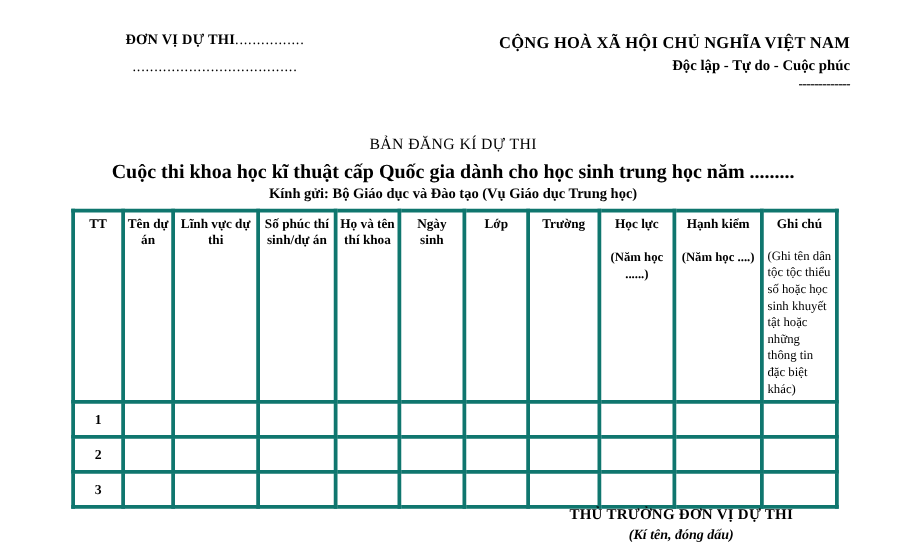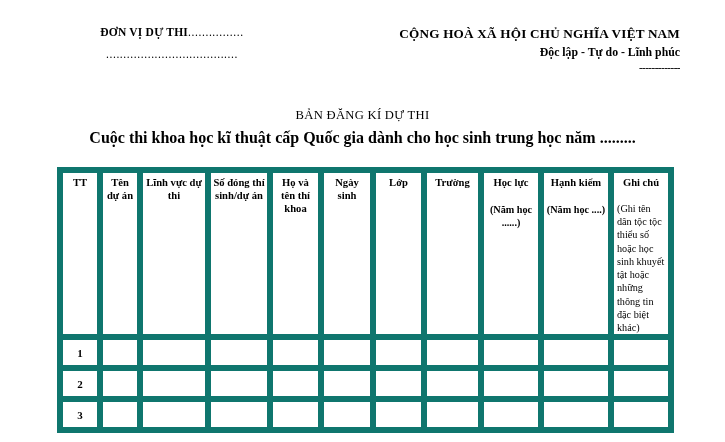--- a/index.html
+++ b/index.html
@@ -120,21 +120,21 @@
   
   .tbl {
     position: absolute;
     left: 57px;
     top: 167px;
     width: 611px;
     border-collapse: collapse;
     table-layout: fixed;
   }
   .tbl th, .tbl td {
-    border: 6px solid #0f766e;
+    border: 3px solid #0f766e;
     padding: 0;
     vertical-align: top;
   }
   .tbl th {
     font-weight: bold;
     font-size: 10.6px;
     text-align: center;
     padding: 4px 2px 0 2px;
     line-height: 1.22;
     height: 146px;
@@ -195,50 +195,51 @@
 
   <div class="top-band">
 
     <div class="unit-block">
       <div class="unit-line1"><span>ĐƠN VỊ DỰ THI</span><span class="dots-inline">................</span></div>
       <div class="unit-line2">......................................</div>
     </div>
 
     <div class="nation-block">
       <div class="nation-title">CỘNG HOÀ XÃ HỘI CHỦ NGHĨA VIỆT NAM</div>
-      <div class="nation-motto">Độc lập - Tự do - Lĩnh phúc</div>
+      <div class="nation-motto">Độc lập - Tự do - Cuộc phúc</div>
       <div class="nation-rule">-------------</div>
     </div>
 
   </div>
 
 
   <div class="doc-title">BẢN ĐĂNG KÍ DỰ THI</div>
   <div class="doc-subtitle">Cuộc thi khoa học kĩ thuật cấp Quốc gia dành cho học sinh trung học năm .........</div>
+  <div class="doc-recipient">Kính gửi: Bộ Giáo dục và Đào tạo (Vụ Giáo dục Trung học)</div>
 
   <table class="tbl">
     <colgroup>
       <col style="width:40px">
       <col style="width:40px">
       <col style="width:68px">
       <col style="width:62px">
       <col style="width:51px">
       <col style="width:52px">
       <col style="width:51px">
       <col style="width:57px">
       <col style="width:60px">
       <col style="width:70px">
       <col style="width:60px">
     </colgroup>
     <thead>
       <tr>
         <th><span>TT</span></th>
         <th><span>Tên dự án</span></th>
         <th><span>Lĩnh vực dự thi</span></th>
-        <th><span>Số đóng thí sinh/dự án</span></th>
+        <th><span>Số phúc thí sinh/dự án</span></th>
         <th><span>Họ và tên thí khoa</span></th>
         <th><span>Ngày sinh</span></th>
         <th><span>Lớp</span></th>
         <th><span>Trường</span></th>
         <th>
           <span>Học lực</span>
           <span class="th-note">(Năm học ......)</span>
         </th>
         <th>
           <span>Hạnh kiểm</span>
@@ -286,14 +287,18 @@
         <td></td>
         <td></td>
         <td></td>
         <td></td>
         <td></td>
         <td></td>
       </tr>
     </tbody>
   </table>
 
+  <div class="sign-block">
+    <div class="sign-title">THỦ TRƯỞNG ĐƠN VỊ DỰ THI</div>
+    <div class="sign-note">(Kí tên, đóng dấu)</div>
+  </div>
 
 </div>
 
 </body></html>

